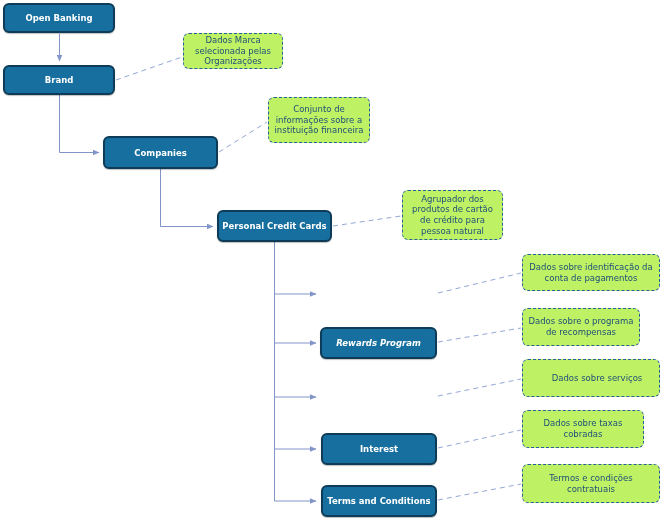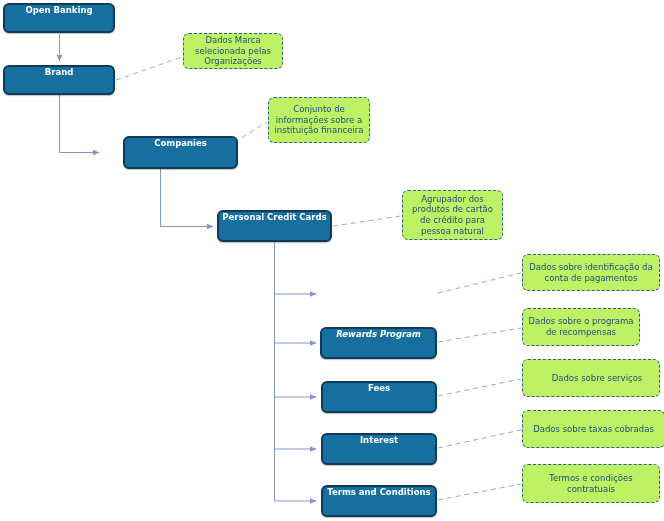--- a/index.html
+++ b/index.html
@@ -4,53 +4,53 @@
 <style>
   html,body{margin:0;padding:0;background:#ffffff;}
   .canvas{
     position:relative;width:664px;height:521px;background:#ffffff;overflow:hidden;
     font-family:"DejaVu Sans","Liberation Sans",sans-serif;
   }
   .connectors{position:absolute;left:0;top:0;width:664px;height:521px;}
   .s{fill:none;stroke:#8195c9;stroke-width:1;}
   .d{fill:none;stroke:#93a7d7;stroke-width:1;stroke-dasharray:5 4;}
   .node{
-    position:absolute;display:flex;justify-content:center;
+    position:absolute;display:flex;align-items:center;justify-content:center;
     background:#166f9e;border:2px solid #0d3b58;border-radius:6px;
     box-sizing:border-box;box-shadow:0 1px 1px rgba(0,0,0,0.25);
   }
   .node span{
     color:#ffffff;font-weight:bold;font-size:8.5px;white-space:nowrap;text-align:center;
   }
   .note{
     position:absolute;display:flex;align-items:center;justify-content:center;
     background:#bef264;border:1px dashed #2a6099;border-radius:6px;
     box-sizing:border-box;padding:2px 4px;
   }
   .note span{
     color:#1f4e79;font-size:8.5px;line-height:1.25;text-align:center;
   }
   
   #n0{left:3px;top:3px;width:112px;height:30px;}
   #n1{left:3px;top:65px;width:112px;height:30px;}
-  #n2{left:103px;top:136px;width:115px;height:33px;margin-left:20px;}
+  #n2{left:103px;top:136px;width:115px;height:33px;}
   #n3{left:217px;top:210px;width:115px;height:32px;}
   #n4{left:320px;top:278px;width:117px;height:32px;}
   #n5{left:320px;top:327px;width:117px;height:32px;font-style:italic;}
   #n6{left:321px;top:381px;width:116px;height:32px;}
   #n7{left:321px;top:433px;width:116px;height:32px;}
   #n8{left:321px;top:485px;width:116px;height:32px;}
   
   #a0{left:183px;top:33px;width:100px;height:36px;}
   #a1{left:268px;top:97px;width:102px;height:46px;justify-content:flex-end;}
   #a2{left:402px;top:190px;width:101px;height:50px;}
   #a3{left:522px;top:254px;width:138px;height:37px;}
   #a4{left:522px;top:308px;width:118px;height:38px;}
   #a5{left:522px;top:359px;width:138px;height:38px;padding-left:16px;}
-  #a6{left:522px;top:410px;width:143px;height:38px;}
+  #a6{left:522px;top:410px;width:122px;height:38px;}
   #a7{left:522px;top:464px;width:138px;height:39px;}
 </style>
 </head>
 <body>
 
 <div class="canvas">
 
   <svg class="connectors" width="664" height="521" viewBox="0 0 664 521" xmlns="http://www.w3.org/2000/svg">
     <defs>
       <marker id="arr" markerWidth="9" markerHeight="8" refX="6.5" refY="3" orient="auto" markerUnits="userSpaceOnUse">
@@ -86,23 +86,20 @@
   </div>
   <div class="node" id="n2">
     <span>Companies</span>
   </div>
   <div class="node" id="n3">
     <span>Personal Credit Cards</span>
   </div>
   <div class="node" id="n5">
     <span>Rewards Program</span>
   </div>
-  <div class="node" id="n6">
-    <span>Fees</span>
-  </div>
   <div class="node" id="n7">
     <span>Interest</span>
   </div>
   <div class="node" id="n8">
     <span>Terms and Conditions</span>
   </div>
 
   <div class="note" id="a0">
     <span>Dados Marca selecionada pelas Organizações</span>
   </div>

